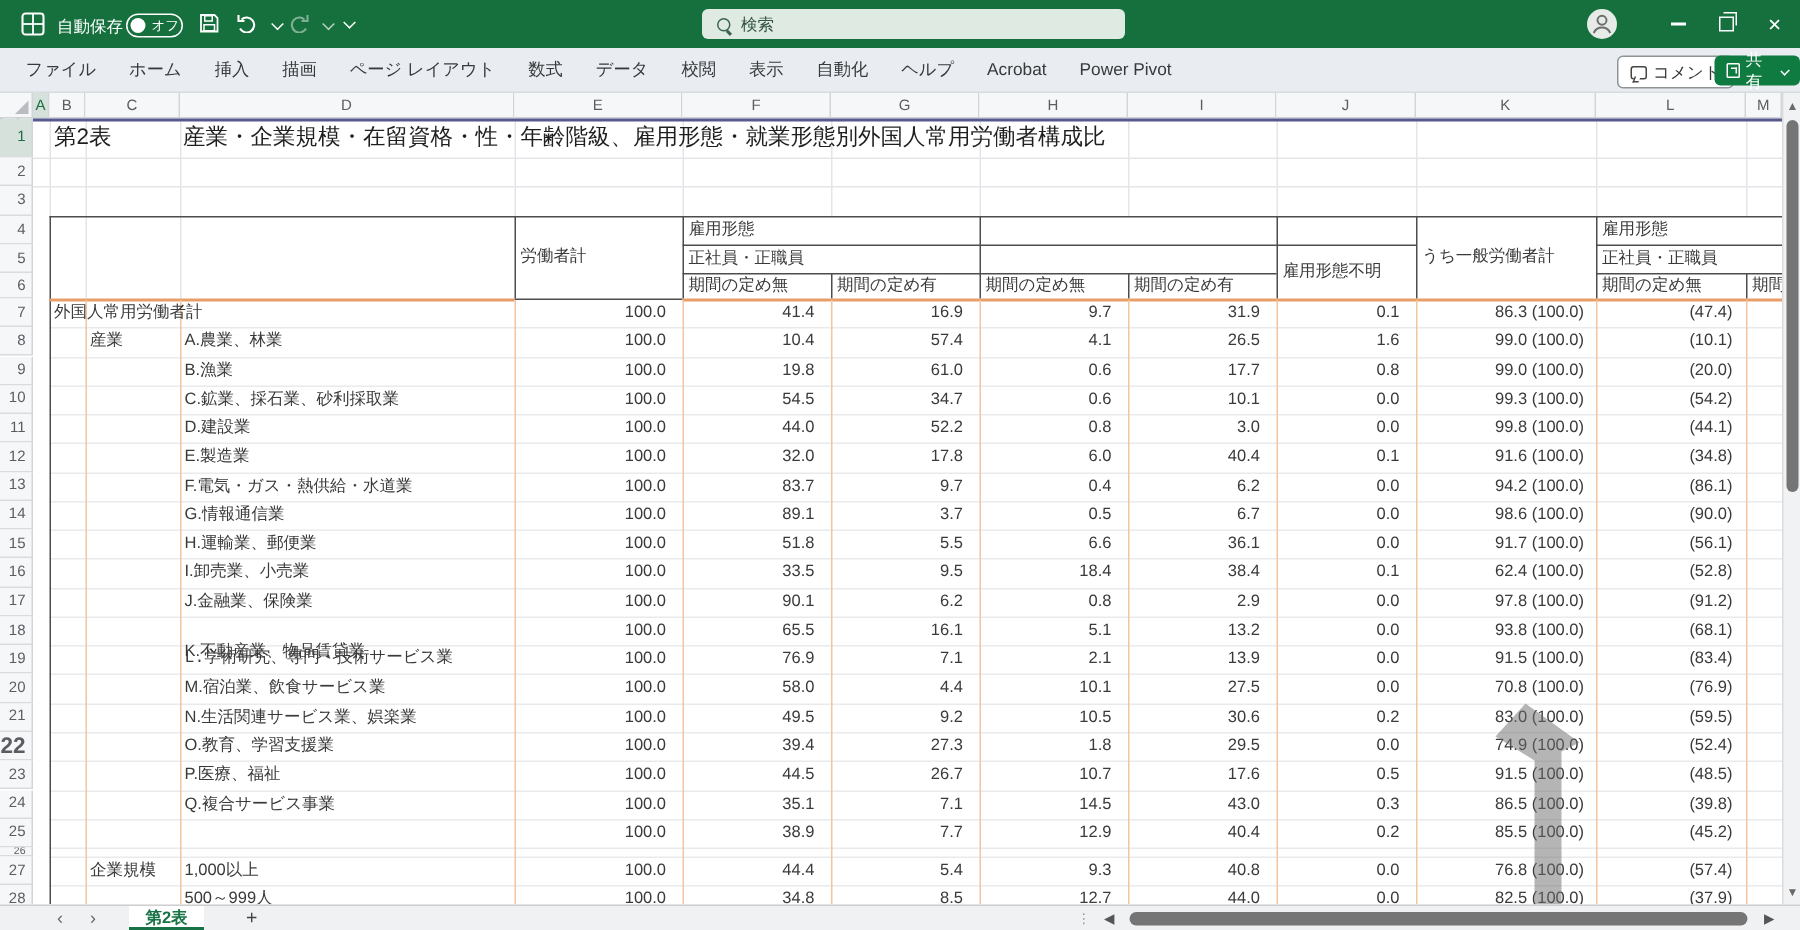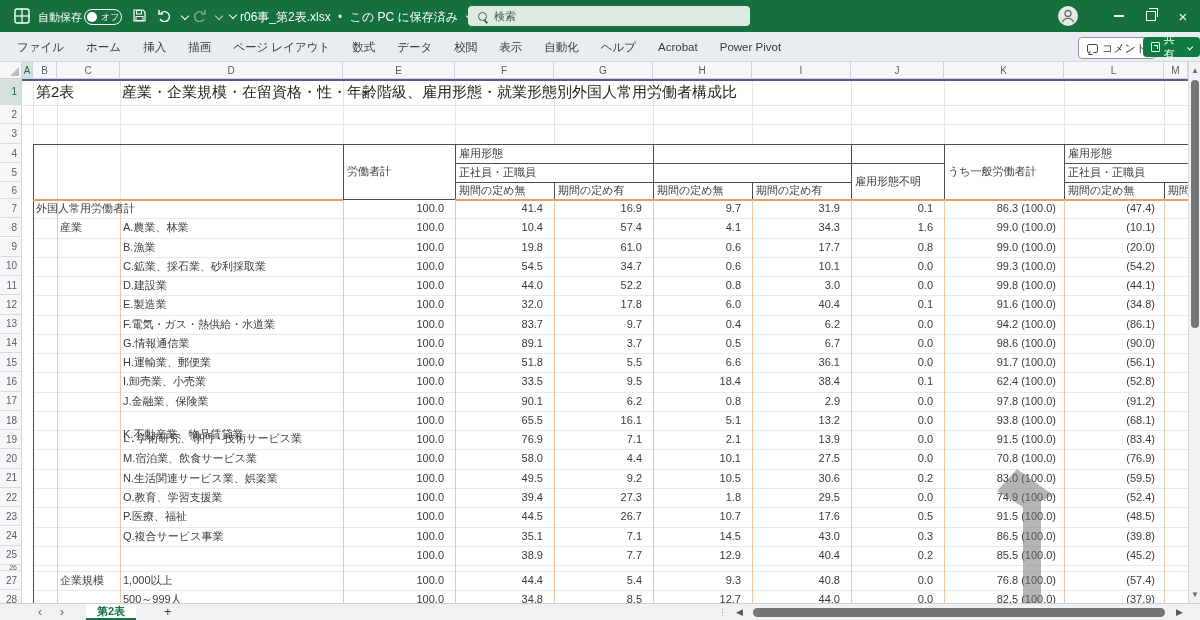--- a/index.html
+++ b/index.html
@@ -95,26 +95,20 @@
       <path d="M3 4 a5 5 0 1 1 -1 6" fill="none" stroke="#fff" stroke-width="1.4"></path>
       <path d="M1 1 v4 h4" fill="none" stroke="#fff" stroke-width="1.4"></path>
     </svg>
     <span class="chev" style="position:absolute;left:176px;top:13px"></span>
     <svg class="abs" style="left:192px;top:9px;opacity:.45" width="14" height="13" viewBox="0 0 14 13">
       <path d="M11 4 a5 5 0 1 0 1 6" fill="none" stroke="#fff" stroke-width="1.4"></path>
       <path d="M13 1 v4 h-4" fill="none" stroke="#fff" stroke-width="1.4"></path>
     </svg>
     <span class="chev dim" style="position:absolute;left:210px;top:13px"></span>
     <span class="chev" style="position:absolute;left:224px;top:12px"></span>
-    <div id="filename">
-      <span>r06事_第2表.xlsx</span>
-      <span style="opacity:.9;margin:0 4px">•</span>
-      <span>この PC に保存済み</span>
-      <span class="chev"></span>
-    </div>
     <div id="searchbox">
       <div class="mag"></div>
       <span>検索</span>
     </div>
     <svg class="abs" style="left:1058px;top:6px" width="20" height="20" viewBox="0 0 20 20">
       <circle cx="10" cy="10" r="10" fill="#e6ebe8"></circle>
       <circle cx="10" cy="7.5" r="3" fill="none" stroke="#6b6f6c" stroke-width="1.3"></circle>
       <path d="M4.5 16 a6 6 0 0 1 11 0" fill="none" stroke="#6b6f6c" stroke-width="1.3"></path>
     </svg>
     <div class="winbtn" style="left:1104px">
@@ -184,21 +178,21 @@
       <div class="rowh" style="top: 233.3px; height: 19.3px; font-size: 10px;">12</div>
       <div class="rowh" style="top: 252.6px; height: 19.2px; font-size: 10px;">13</div>
       <div class="rowh" style="top: 271.8px; height: 19.3px; font-size: 10px;">14</div>
       <div class="rowh" style="top: 291.1px; height: 19.3px; font-size: 10px;">15</div>
       <div class="rowh" style="top: 310.4px; height: 19.2px; font-size: 10px;">16</div>
       <div class="rowh" style="top: 329.6px; height: 19.3px; font-size: 10px;">17</div>
       <div class="rowh" style="top: 348.9px; height: 19.3px; font-size: 10px;">18</div>
       <div class="rowh" style="top: 368.2px; height: 19.2px; font-size: 10px;">19</div>
       <div class="rowh" style="top: 387.4px; height: 19.3px; font-size: 10px;">20</div>
       <div class="rowh" style="top: 406.7px; height: 19.2px; font-size: 10px;">21</div>
-      <div class="rowh" style="top: 425.9px; height: 19.3px; font-size: 10px;">22</div>
+      <div class="rowh" style="top: 425.9px; height: 19.3px; font-size: 15px; font-weight: bold;">22</div>
       <div class="rowh" style="top: 445.2px; height: 19.3px; font-size: 10px;">23</div>
       <div class="rowh" style="top: 464.5px; height: 19.2px; font-size: 10px;">24</div>
       <div class="rowh" style="top: 483.7px; height: 19.3px; font-size: 10px;">25</div>
       <div class="rowh" style="top: 503px; height: 6px; font-size: 7px;">26</div>
       <div class="rowh" style="top: 509px; height: 19.3px; font-size: 10px;">27</div>
       <div class="rowh" style="top: 528.3px; height: 19.3px; font-size: 10px;">28</div>
       <div class="ln" style="left: 33px; top: 17px; width: 1px; height: 65px; background: rgb(227, 229, 232);"></div>
       <div class="ln" style="left: 57px; top: 17px; width: 1px; height: 65px; background: rgb(227, 229, 232);"></div>
       <div class="ln" style="left: 120px; top: 17px; width: 1px; height: 65px; background: rgb(227, 229, 232);"></div>
       <div class="ln" style="left: 343px; top: 17px; width: 1px; height: 65px; background: rgb(227, 229, 232);"></div>
@@ -287,21 +281,21 @@
       <div class="numcell" style="left: 752px; top: 137px; width: 99px; height: 19.3px; line-height: 19.3px; padding-right: 11px;">31.9</div>
       <div class="numcell" style="left: 851px; top: 137px; width: 93px; height: 19.3px; line-height: 19.3px; padding-right: 11px;">0.1</div>
       <div class="numcell" style="left: 944px; top: 137px; width: 120px; height: 19.3px; line-height: 19.3px; padding-right: 8px;">86.3 (100.0)</div>
       <div class="numcell" style="left: 1064px; top: 137px; width: 100px; height: 19.3px; line-height: 19.3px; padding-right: 9px;">(47.4)</div>
       <div class="cell" style="left: 60px; top: 156.3px; height: 19.2px; line-height: 19.2px;">産業</div>
       <div class="cell" style="left: 123px; top: 156.3px; height: 19.2px; line-height: 19.2px;">A.農業、林業</div>
       <div class="numcell" style="left: 343px; top: 156.3px; width: 112px; height: 19.2px; line-height: 19.2px; padding-right: 11px;">100.0</div>
       <div class="numcell" style="left: 455px; top: 156.3px; width: 99px; height: 19.2px; line-height: 19.2px; padding-right: 11px;">10.4</div>
       <div class="numcell" style="left: 554px; top: 156.3px; width: 99px; height: 19.2px; line-height: 19.2px; padding-right: 11px;">57.4</div>
       <div class="numcell" style="left: 653px; top: 156.3px; width: 99px; height: 19.2px; line-height: 19.2px; padding-right: 11px;">4.1</div>
-      <div class="numcell" style="left: 752px; top: 156.3px; width: 99px; height: 19.2px; line-height: 19.2px; padding-right: 11px;">34.3</div>
+      <div class="numcell" style="left: 752px; top: 156.3px; width: 99px; height: 19.2px; line-height: 19.2px; padding-right: 11px;">26.5</div>
       <div class="numcell" style="left: 851px; top: 156.3px; width: 93px; height: 19.2px; line-height: 19.2px; padding-right: 11px;">1.6</div>
       <div class="numcell" style="left: 944px; top: 156.3px; width: 120px; height: 19.2px; line-height: 19.2px; padding-right: 8px;">99.0 (100.0)</div>
       <div class="numcell" style="left: 1064px; top: 156.3px; width: 100px; height: 19.2px; line-height: 19.2px; padding-right: 9px;">(10.1)</div>
       <div class="cell" style="left: 123px; top: 175.5px; height: 19.3px; line-height: 19.3px;">B.漁業</div>
       <div class="numcell" style="left: 343px; top: 175.5px; width: 112px; height: 19.3px; line-height: 19.3px; padding-right: 11px;">100.0</div>
       <div class="numcell" style="left: 455px; top: 175.5px; width: 99px; height: 19.3px; line-height: 19.3px; padding-right: 11px;">19.8</div>
       <div class="numcell" style="left: 554px; top: 175.5px; width: 99px; height: 19.3px; line-height: 19.3px; padding-right: 11px;">61.0</div>
       <div class="numcell" style="left: 653px; top: 175.5px; width: 99px; height: 19.3px; line-height: 19.3px; padding-right: 11px;">0.6</div>
       <div class="numcell" style="left: 752px; top: 175.5px; width: 99px; height: 19.3px; line-height: 19.3px; padding-right: 11px;">17.7</div>
       <div class="numcell" style="left: 851px; top: 175.5px; width: 93px; height: 19.3px; line-height: 19.3px; padding-right: 11px;">0.8</div>

